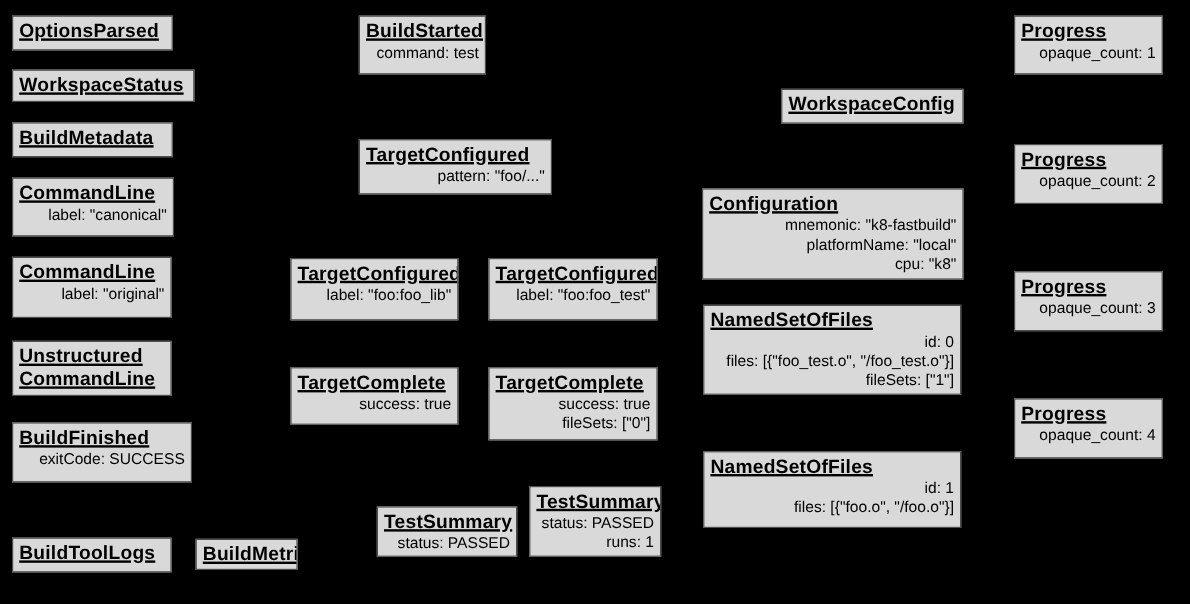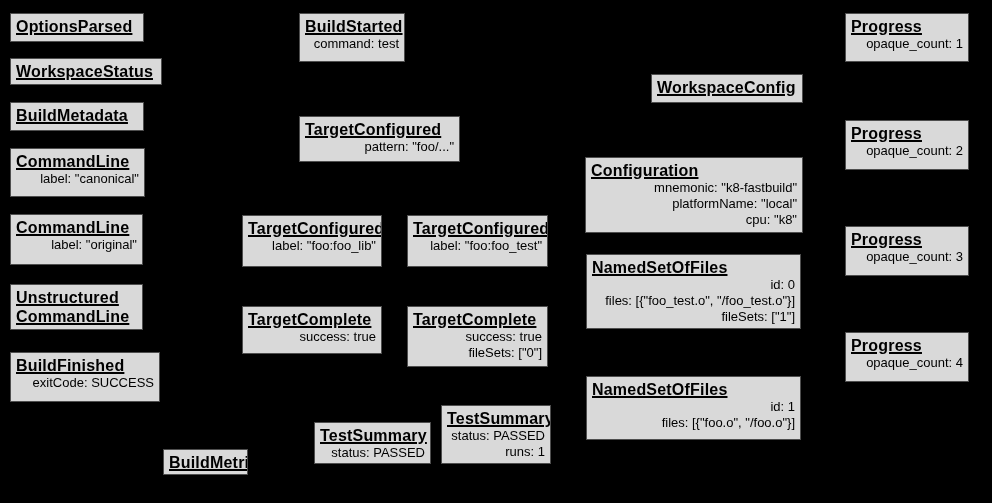--- a/index.html
+++ b/index.html
@@ -69,20 +69,23 @@
 
   <div class="node" style="left:10px; top:284px; width:133px; height:46px">
     <div class="node-title wrap">Unstructured CommandLine</div>
   </div>
 
   <div class="node" style="left:10px; top:352px; width:150px; height:50px">
     <div class="node-title">BuildFinished</div>
     <div class="node-line">exitCode: SUCCESS</div>
   </div>
 
+  <div class="node" style="left:10px; top:448px; width:133px; height:29px">
+    <div class="node-title">BuildToolLogs</div>
+  </div>
 
   <div class="node" style="left:163px; top:449px; width:85px; height:26px">
     <div class="node-title">BuildMetrics</div>
   </div>
 
   <div class="node" style="left:299px; top:13px; width:106px; height:49px">
     <div class="node-title">BuildStarted</div>
     <div class="node-line">command: test</div>
   </div>
 

